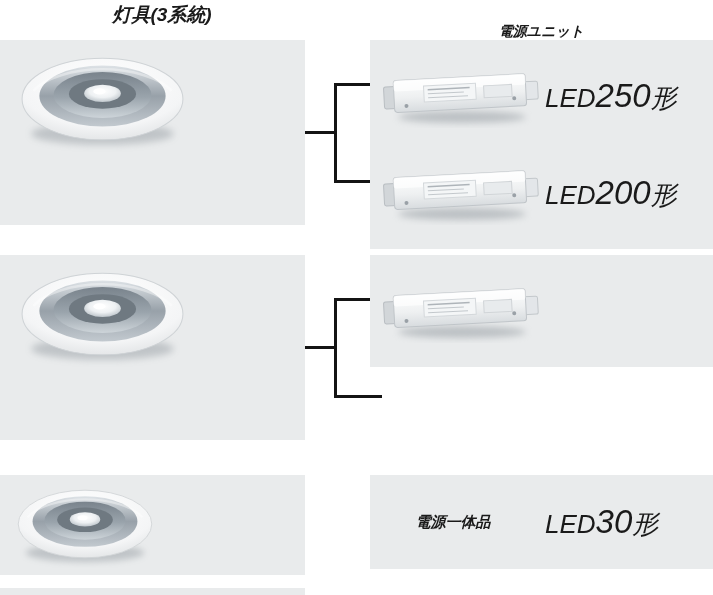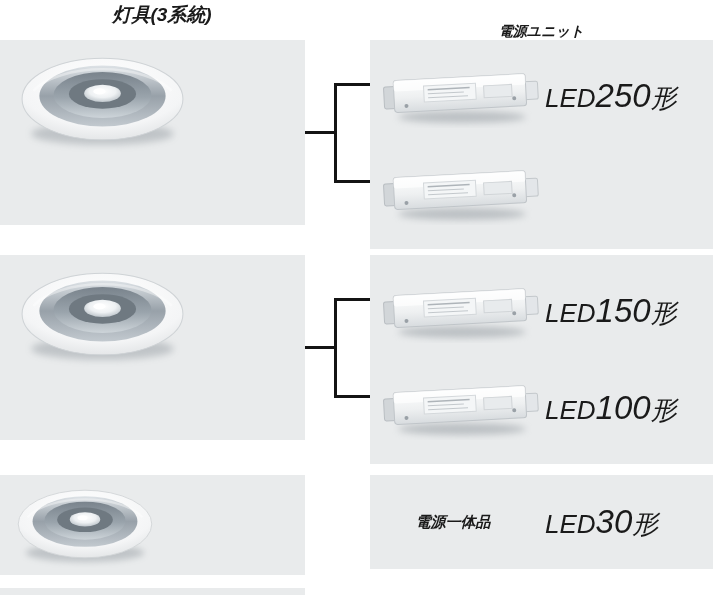--- a/index.html
+++ b/index.html
@@ -163,48 +163,40 @@
         <use href="#power-unit-shape"></use>
       </svg>
     <div class="unit-label">
       <span class="lbl-prefix">LED</span><span class="lbl-num">250</span><span class="lbl-suffix">形</span>
     </div>
   </div>
   <div class="abs panel unit-panel unit-panel-1b">
     <svg class="power-unit-svg" viewBox="0 0 164 62">
         <use href="#power-unit-shape"></use>
       </svg>
+    <div class="unit-label">
+      <span class="lbl-prefix">LED</span><span class="lbl-num">200</span><span class="lbl-suffix">形</span>
+    </div>
   </div>
 
   <div class="abs panel fixture-panel-2">
     <svg class="downlight-svg dl-2" style="left:0;top:0" viewBox="0 0 200 110">
         <use href="#downlight-shape"></use>
       </svg>
   </div>
 
   <div class="abs line" style="left:305px; top:346px; width:31px; height:3px;"></div>
   <div class="abs line" style="left:334px; top:298px; width:3px;  height:100px;"></div>
   <div class="abs line" style="left:334px; top:298px; width:48px; height:3px;"></div>
   <div class="abs line" style="left:334px; top:395px; width:48px; height:3px;"></div>
 
   <div class="abs panel unit-panel unit-panel-2a">
     <svg class="power-unit-svg" viewBox="0 0 164 62">
         <use href="#power-unit-shape"></use>
       </svg>
-    <div class="unit-label">
-      <span class="lbl-prefix">LED</span><span class="lbl-num">150</span><span class="lbl-suffix">形</span>
-    </div>
-  </div>
-  <div class="abs panel unit-panel unit-panel-2b">
-    <svg class="power-unit-svg" viewBox="0 0 164 62">
-        <use href="#power-unit-shape"></use>
-      </svg>
-    <div class="unit-label">
-      <span class="lbl-prefix">LED</span><span class="lbl-num">100</span><span class="lbl-suffix">形</span>
-    </div>
   </div>
 
   <div class="abs panel fixture-panel-3">
     <svg class="downlight-svg dl-3" style="left:0;top:0" viewBox="0 0 200 110">
         <use href="#downlight-shape"></use>
       </svg>
   </div>
 
   <div class="abs panel unit-panel unit-panel-3">
     <div class="integrated-note">電源一体品</div>

